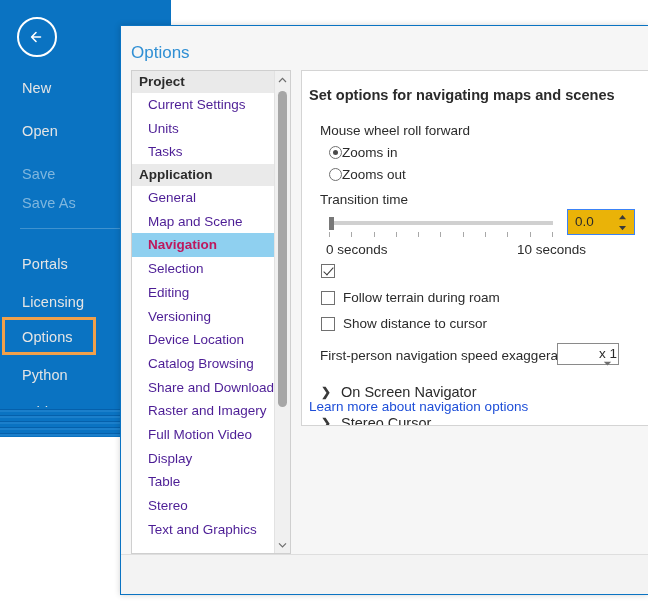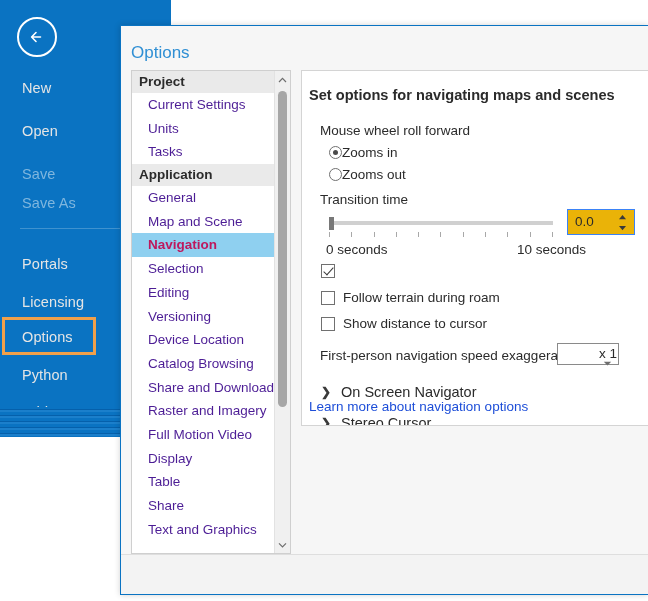--- a/index.html
+++ b/index.html
@@ -440,21 +440,21 @@
       <div class="cat-item">Selection</div>
       <div class="cat-item">Editing</div>
       <div class="cat-item">Versioning</div>
       <div class="cat-item">Device Location</div>
       <div class="cat-item">Catalog Browsing</div>
       <div class="cat-item">Share and Download</div>
       <div class="cat-item">Raster and Imagery</div>
       <div class="cat-item">Full Motion Video</div>
       <div class="cat-item">Display</div>
       <div class="cat-item">Table</div>
-      <div class="cat-item">Share</div>
+      <div class="cat-item">Stereo</div>
       <div class="cat-item">Text and Graphics</div>
     </div>
 
     <div id="cat-scrollbar">
       <div id="cat-sb-up">
         <svg width="9" height="6" viewBox="0 0 9 6">
             <path d="M1 5 L4.5 1.4 L8 5" stroke="#6e6e6e" stroke-width="1.2" fill="none"></path>
           </svg>
       </div>
       <div id="cat-sb-thumb"></div>

